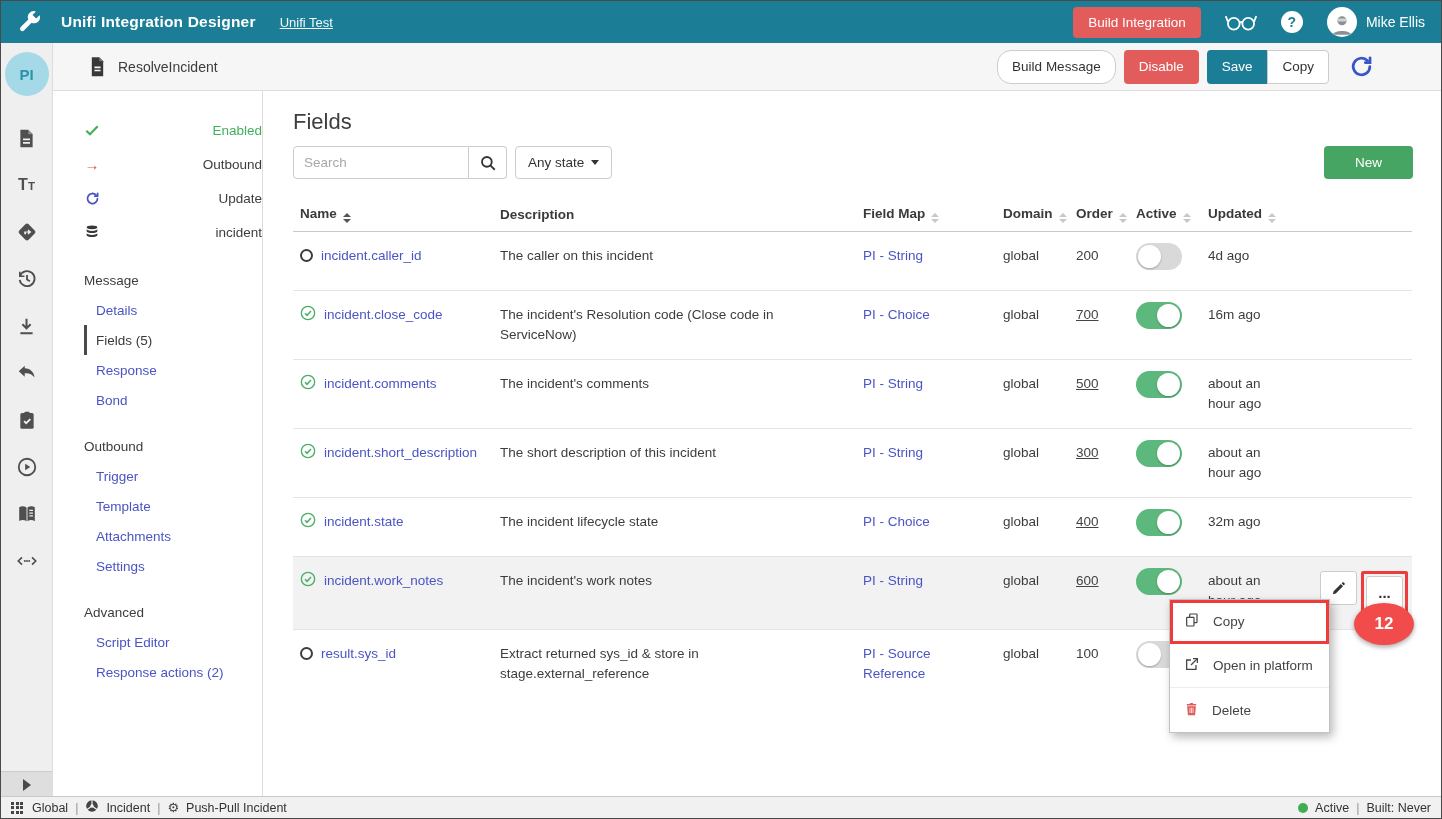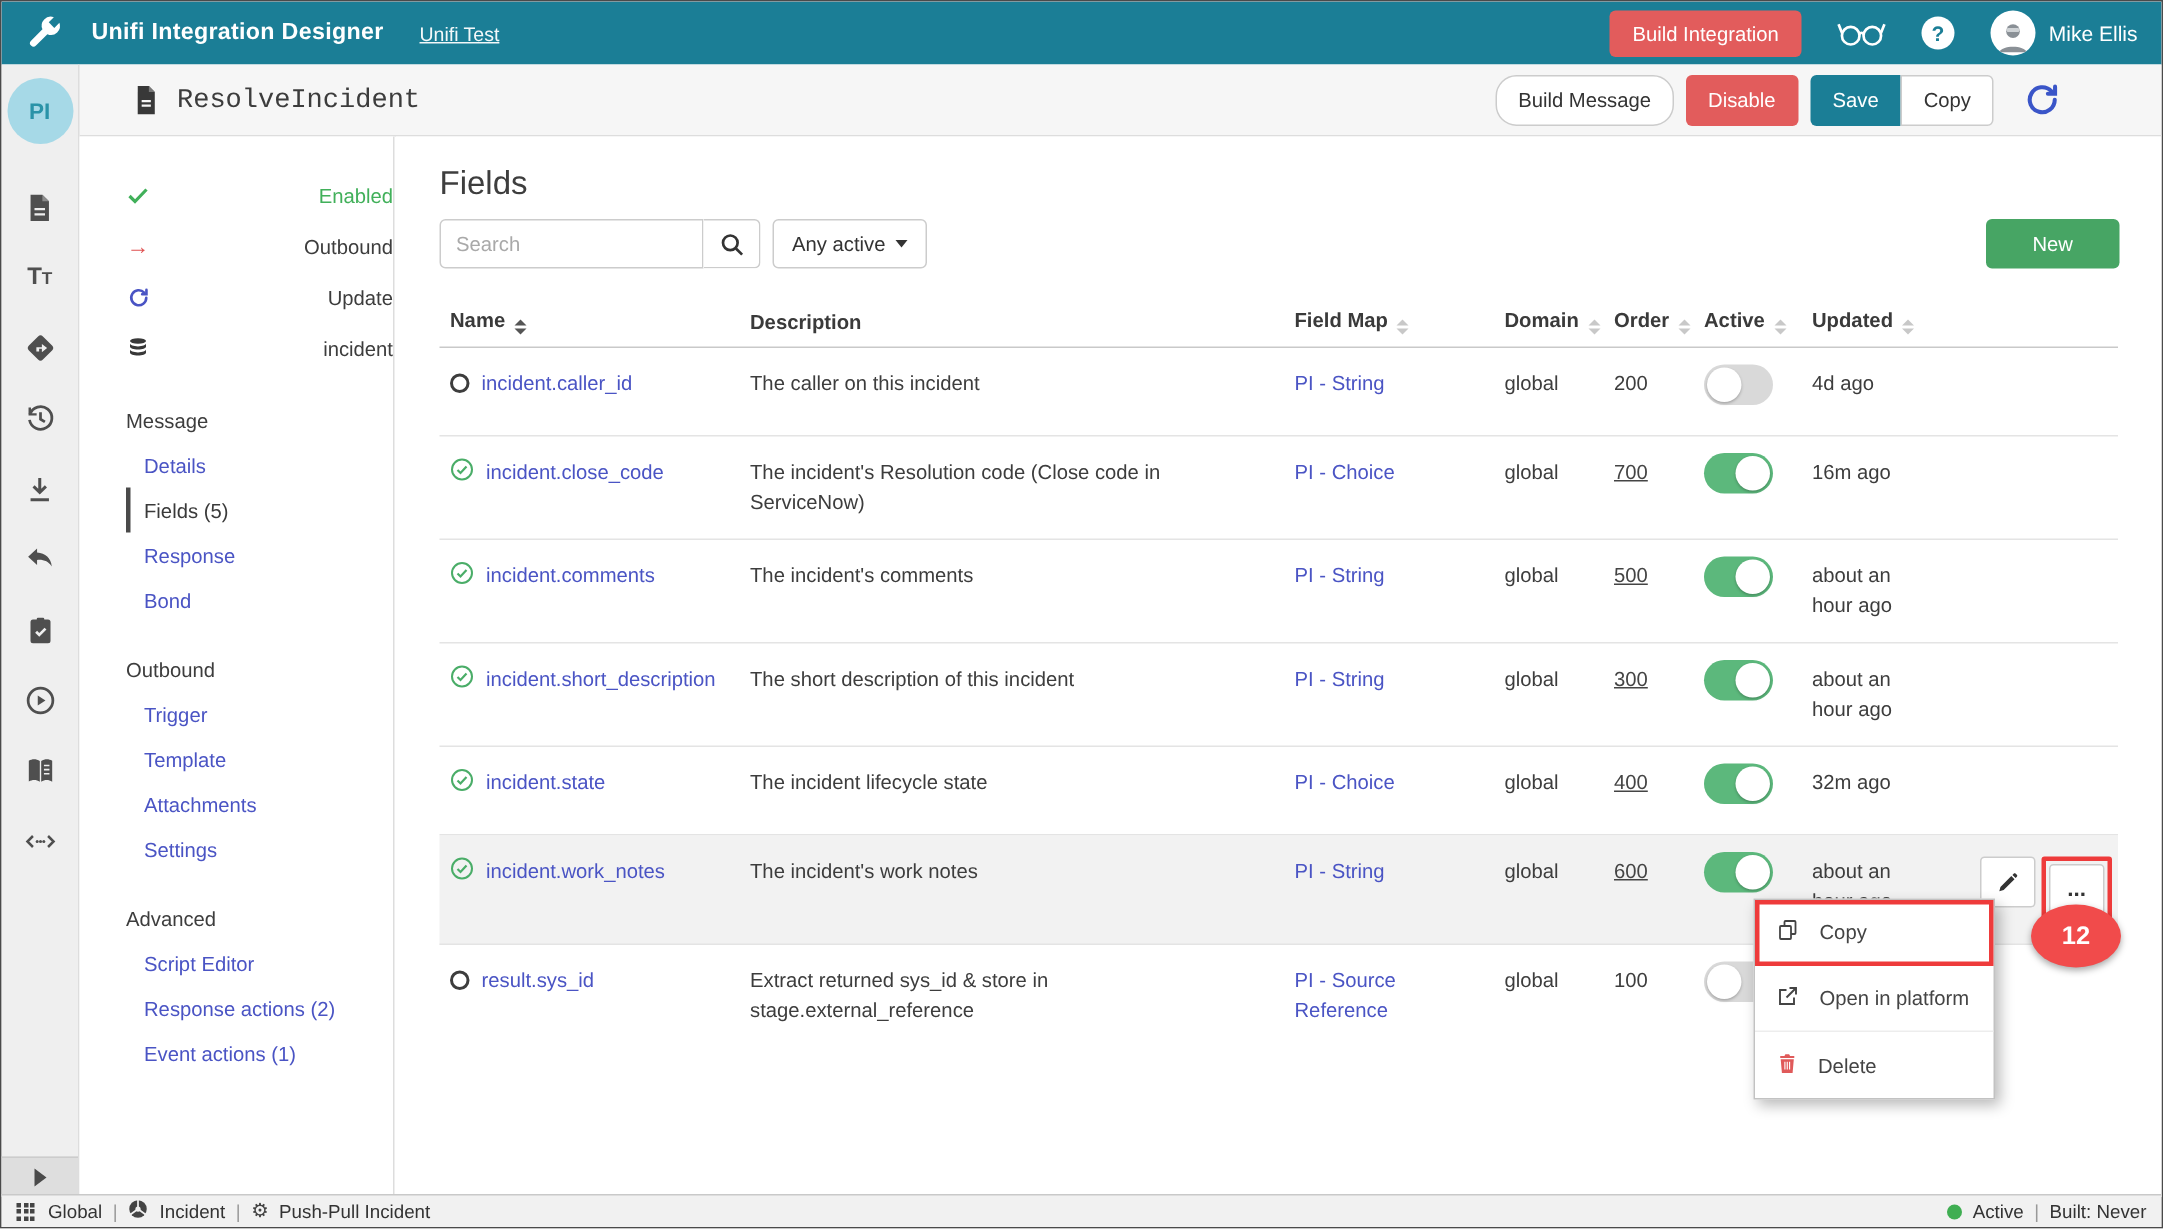--- a/index.html
+++ b/index.html
@@ -15,21 +15,21 @@
   .topbar .spacer { flex:1; }
   .btn-red { background:#e25c5c; color:#fff; border:none; border-radius:4px; height:31px; padding:0 15px; font-size:13.5px; font-family:inherit; cursor:pointer; }
   .topbar .glasses { margin-left:22px; display:flex; }
   .topbar .help { margin-left:22px; width:22px; height:22px; border-radius:50%; background:#fff; color:#1b7e96; font-weight:bold; font-size:14px; display:flex; align-items:center; justify-content:center; }
   .topbar .uav { margin-left:24px; width:30px; height:30px; border-radius:50%; background:#fff; display:flex; align-items:flex-end; justify-content:center; overflow:hidden; }
   .topbar .uname { font-size:14px; margin-left:9px; }
 
   
   .appheader { position:absolute; left:52px; top:42px; width:1389px; height:48px; background:#f6f6f6; border-bottom:1px solid #ddd; display:flex; align-items:center; padding:0 20px 0 34px; }
   .appheader .docicon { display:flex; margin-right:10px; }
-  .appheader .doc-title { font-size:18px; color:#3c3c3c;font-family:Liberation Mono, monospace; }
+  .appheader .doc-title { font-size:14px; color:#3c3c3c; }
   .appheader .spacer { flex:1; }
   .btn-plain { background:#fff; border:1px solid #ccc; border-radius:14px; height:34px; padding:0 14px; font-size:13.5px; color:#333; font-family:inherit; cursor:pointer; }
   .appheader .btn-red { height:34px; margin-left:8px; }
   .grp { display:flex; margin-left:8px; }
   .btn-teal { background:#1b7e96; color:#fff; border:none; border-radius:4px 0 0 4px; height:34px; padding:0 15px; font-size:13.5px; font-family:inherit; cursor:pointer; }
   .grp .btn-plain { border-radius:0 4px 4px 0; }
   .iconbtn { background:none; border:none; cursor:pointer; display:flex; align-items:center; }
   .refresh { margin-left:20px; }
   .burger { margin-left:22px; width:26px; display:flex; flex-direction:column; gap:4px; }
   .burger i { display:block; height:3.2px; background:#3a55c8; border-radius:2px; }
@@ -297,38 +297,37 @@
     <a class="slink">Response</a>
     <a class="slink">Bond</a>
     <div class="shead">Outbound</div>
     <a class="slink">Trigger</a>
     <a class="slink">Template</a>
     <a class="slink">Attachments</a>
     <a class="slink">Settings</a>
     <div class="shead">Advanced</div>
     <a class="slink">Script Editor</a>
     <a class="slink">Response actions (2)</a>
-    <a class="slink">Event actions (1)</a>
   </div>
 
   <div class="main">
     <div class="page-title">Fields</div>
 
     <div class="controls">
       <input class="search-input" placeholder="Search" style="">
       <span class="search-btn">
         <svg viewBox="0 0 24 24" width="18" height="18">
             <g fill="none" stroke="#333" stroke-width="2.4">
               <circle cx="10.5" cy="10.5" r="6.5"></circle>
               <path d="M15.5 15.5 21 21"></path>
             </g>
           </svg>
       </span>
       <button class="filter-btn">
-        <span>Any active</span>
+        <span>Any state</span>
         <i class="caret"></i>
       </button>
       <button class="btn-green">New</button>
     </div>
 
     <div class="tbl">
       <div class="thead">
         <div class="cell name-cell"><span>Name</span><span class="sc dark">
               <i class="up"></i>
               <i class="dn"></i>

